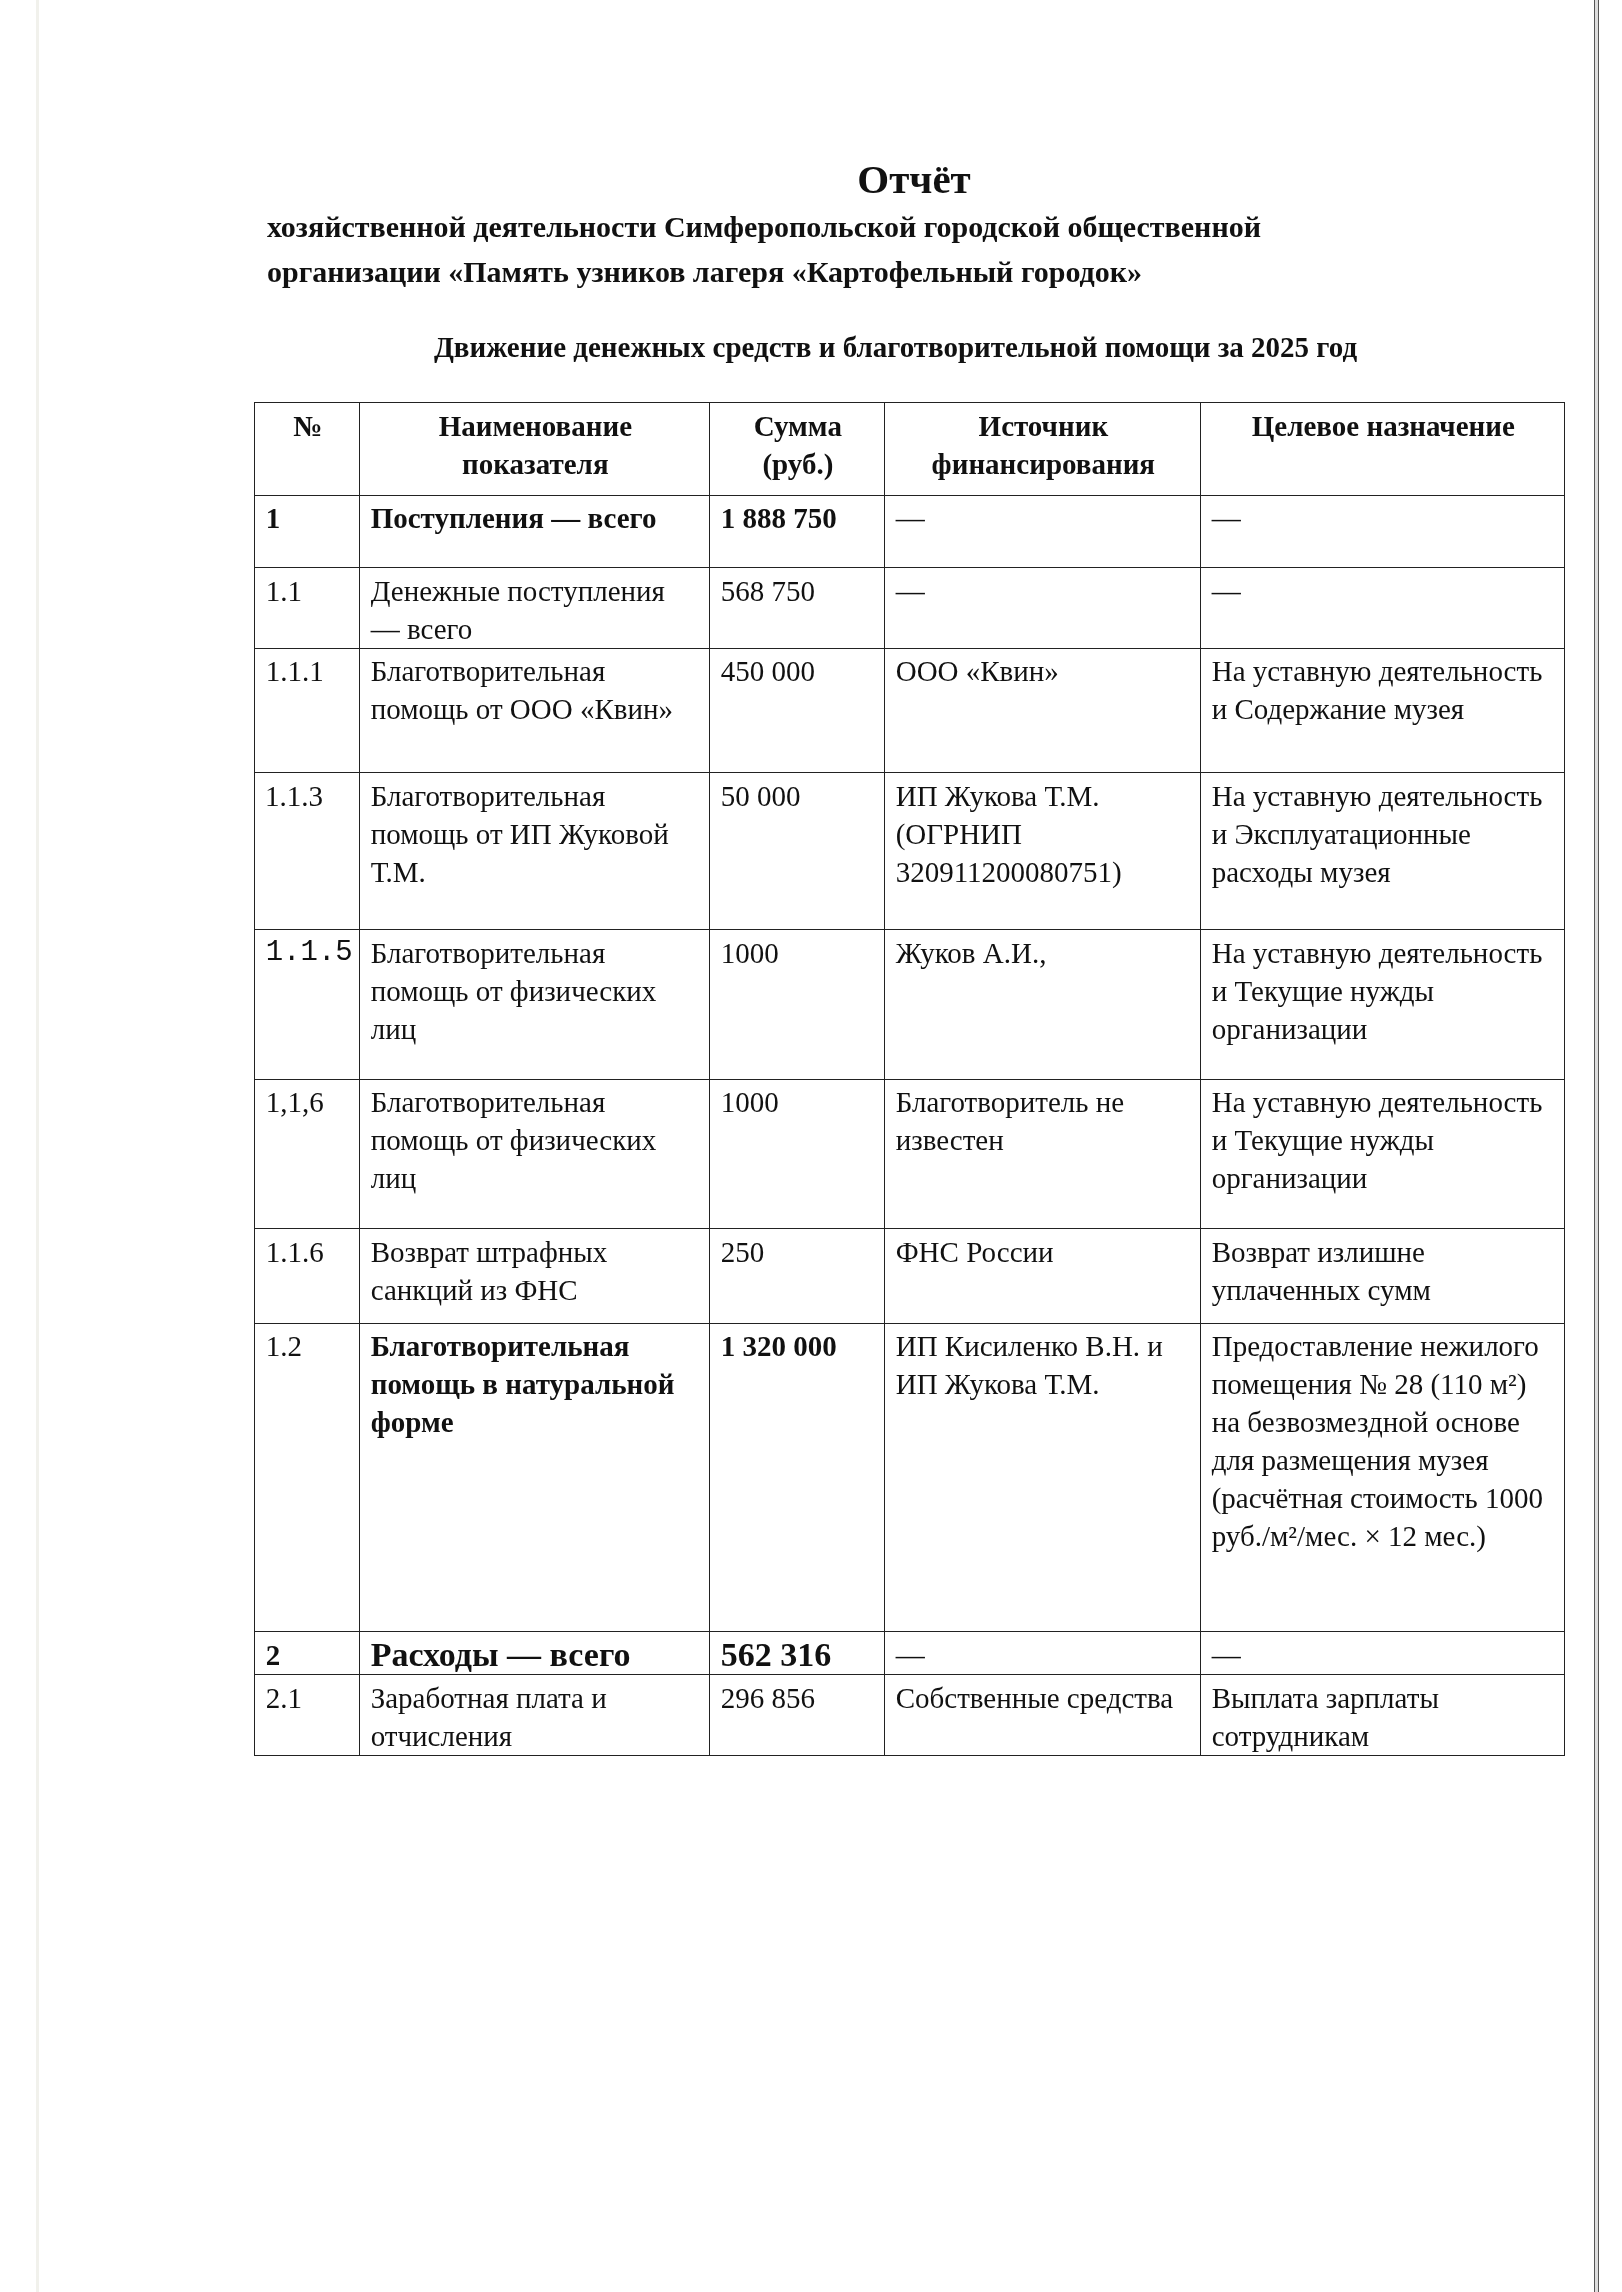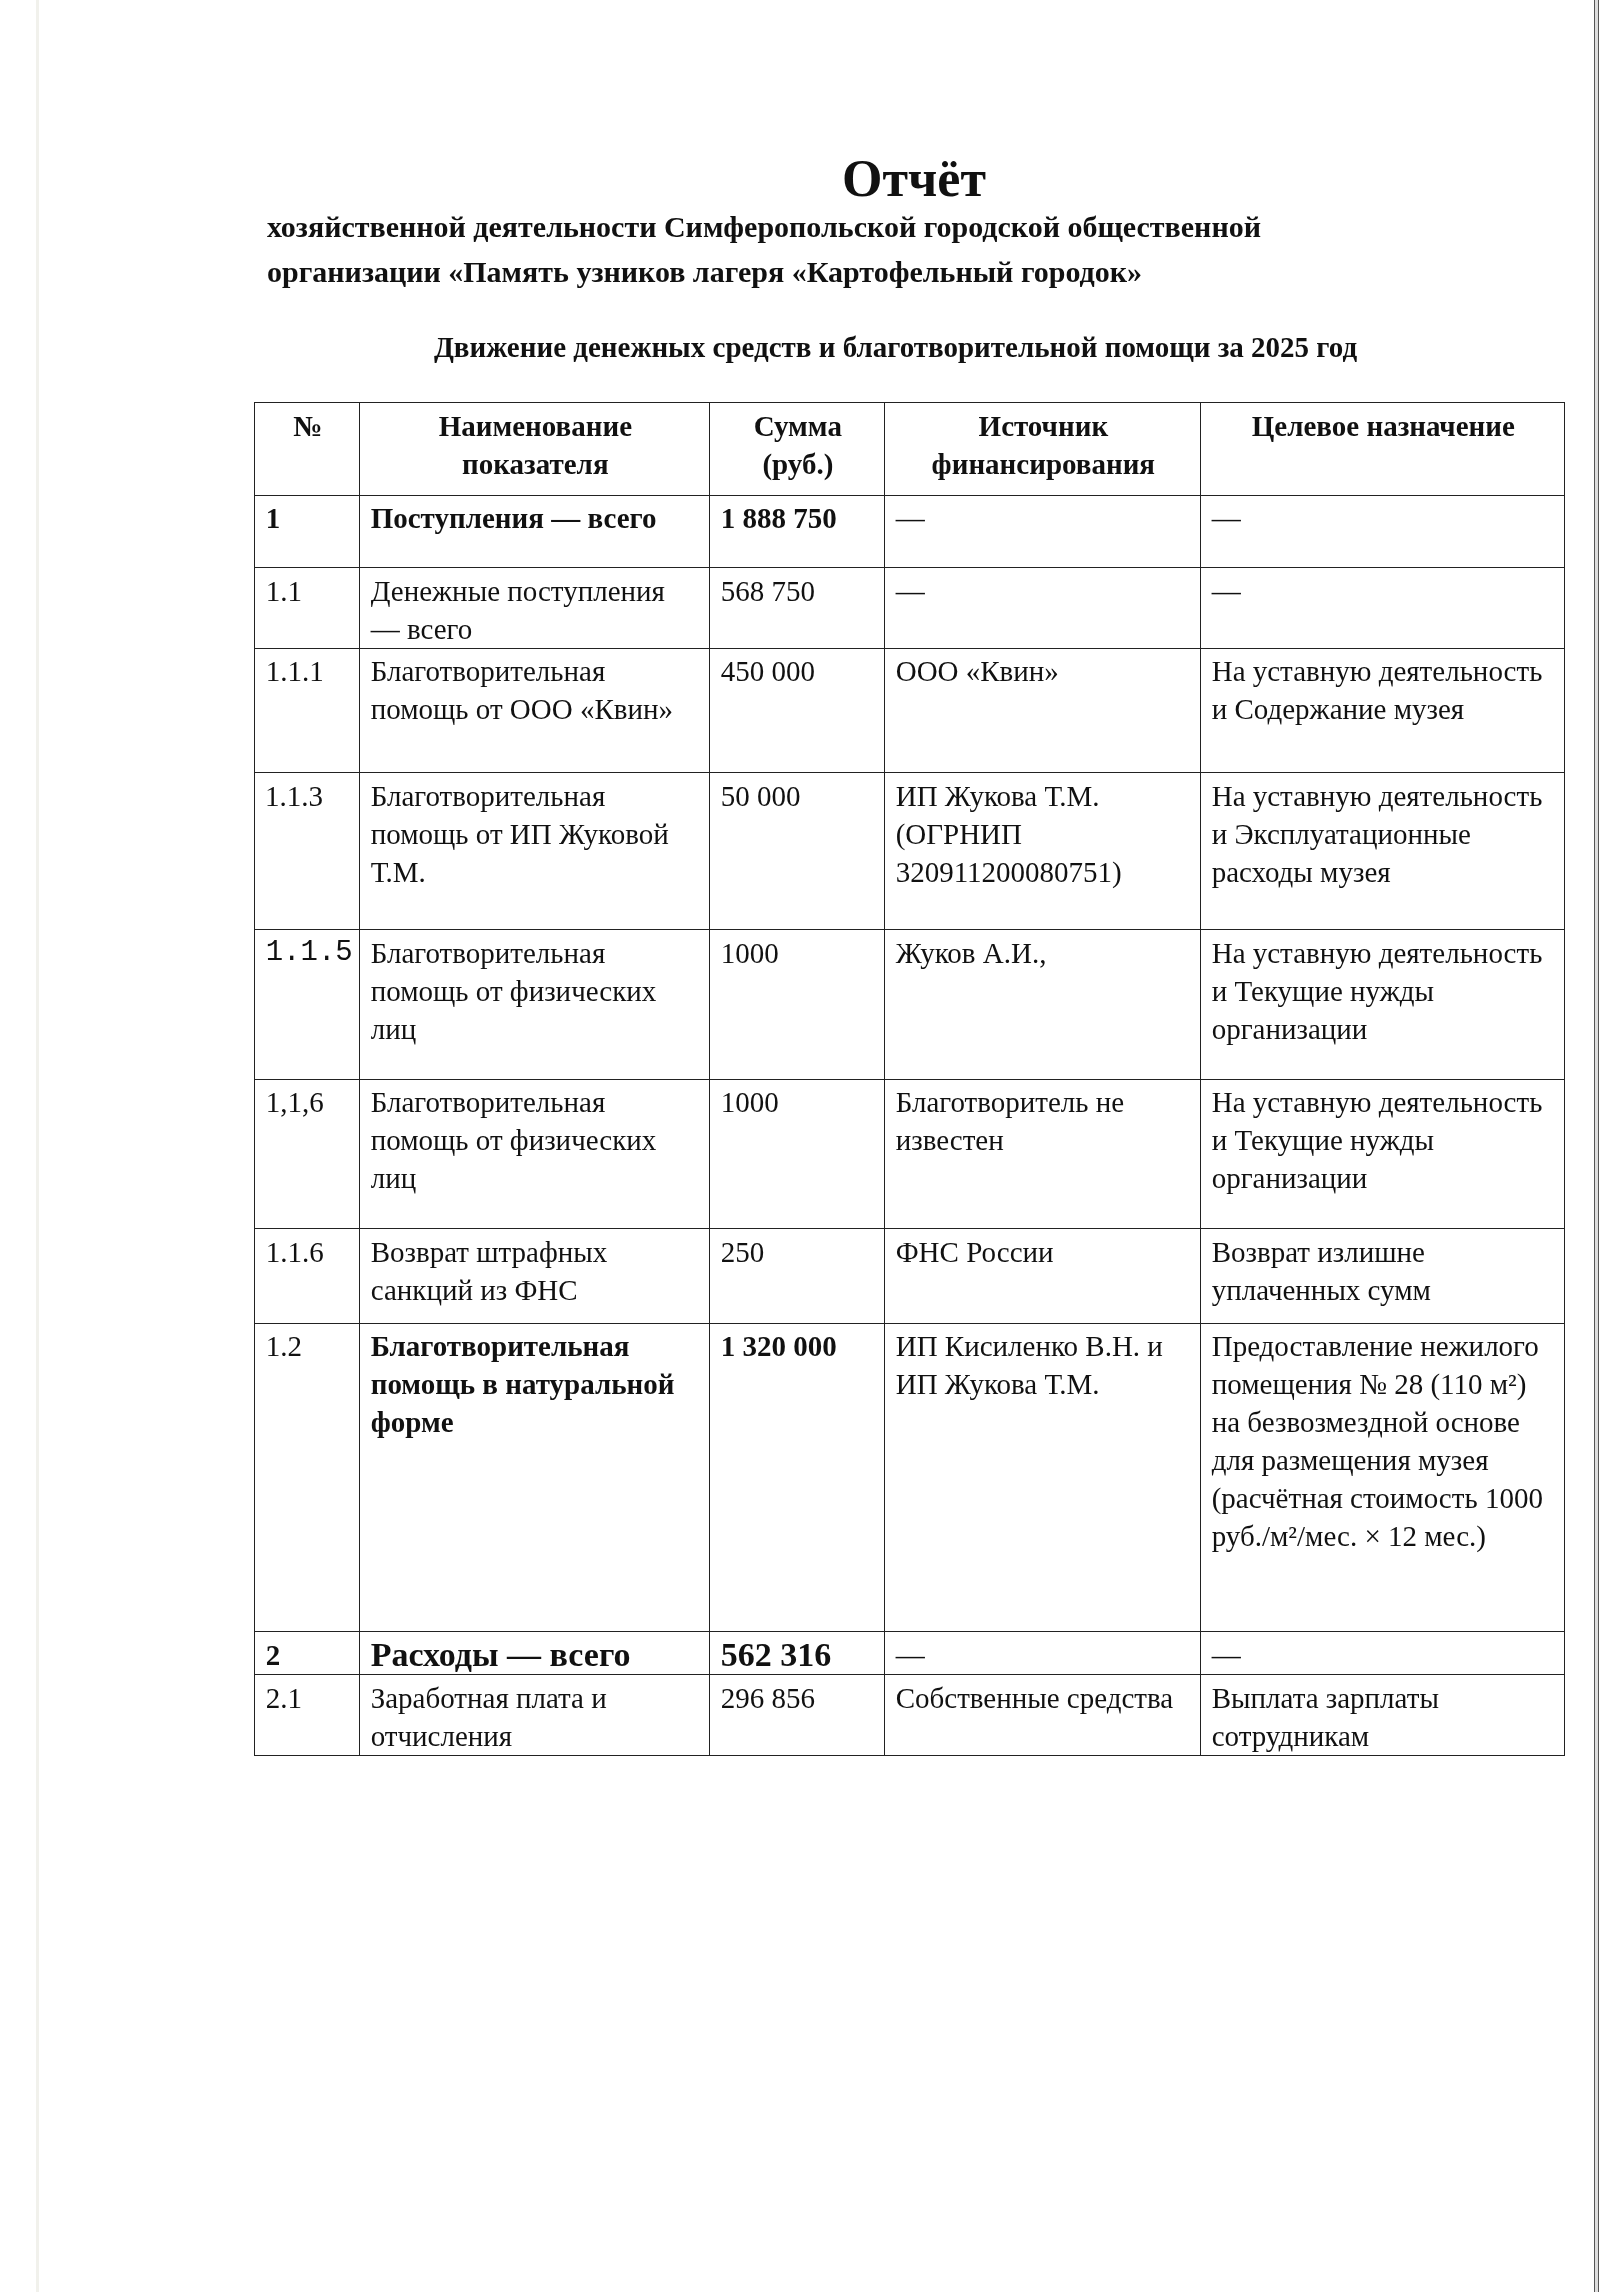--- a/index.html
+++ b/index.html
@@ -2,21 +2,21 @@
 <html style="font-size:14.3px"><head>
 <meta charset="utf-8">
 <style>
   html, body { margin: 0; padding: 0; }
   body { width: 1623px; height: 2293px; background: #ffffff; position: relative; overflow: hidden;
          font-family: "Liberation Serif", "DejaVu Serif", serif; color: #111; }
   .edge-left { position: absolute; left: 36px; top: 0; width: 2.7px; height: 2293px; background: #f1f1ec; }
   .edge-right { position: absolute; left: 1594px; top: 0; width: 5.4px; height: 2293px;
                 border-left: 1.8px solid #555; border-right: 1.8px solid #555; box-sizing: border-box; background: #ddd; }
   .title-wrap { position: absolute; left: 269px; top: 152px; width: 1290px; text-align: center; }
-  .title-main { font-weight: bold; font-size: 52px; line-height: 54px; }
+  .title-main { font-weight: bold; font-size: 41px; line-height: 54px; }
   .org-line { position: absolute; left: 267px; top: 204px; width: 1308px; font-weight: bold; font-size: 30px; line-height: 45px; }
   .subheading { position: absolute; left: 340px; top: 331px; width: 1111px; text-align: center; font-weight: bold; font-size: 29px; }
   table { position: absolute; left: 254px; top: 402px; width: 1309px; border-collapse: collapse; table-layout: fixed; }
   td, th { border: 1.8px solid #222; vertical-align: top; font-size: 29px; line-height: 38px; padding: 3.6px 9px 0 10.7px; text-align: left; font-weight: normal; }
   th { text-align: center; font-weight: bold; }
   .b { font-weight: bold; }
   .big { font-size: 34px; }
   col.c1 { width: 105px; } col.c2 { width: 350px; } col.c3 { width: 175px; } col.c4 { width: 316px; } col.c5 { width: 364px; }
 </style>
 </head>

